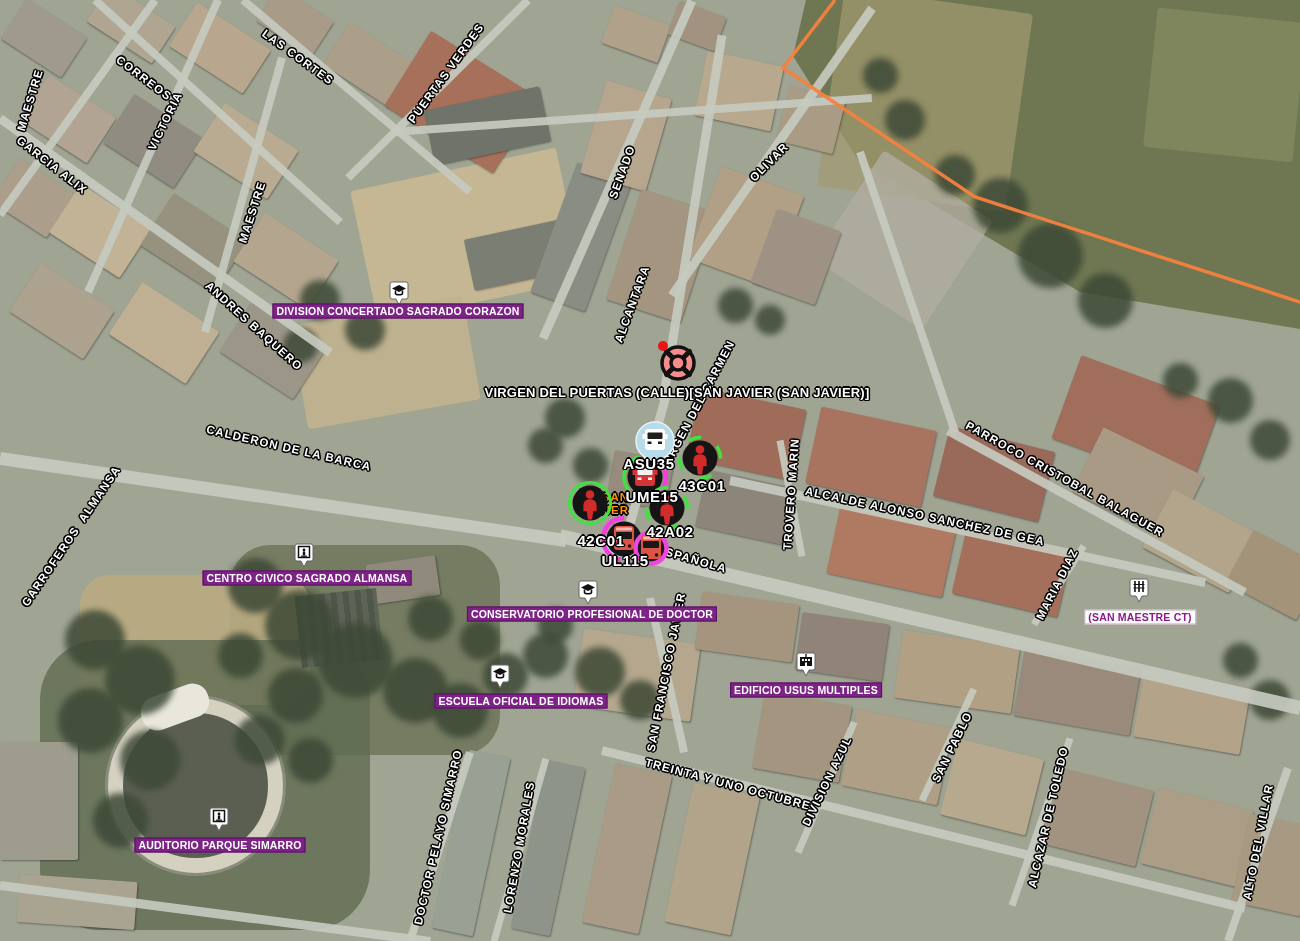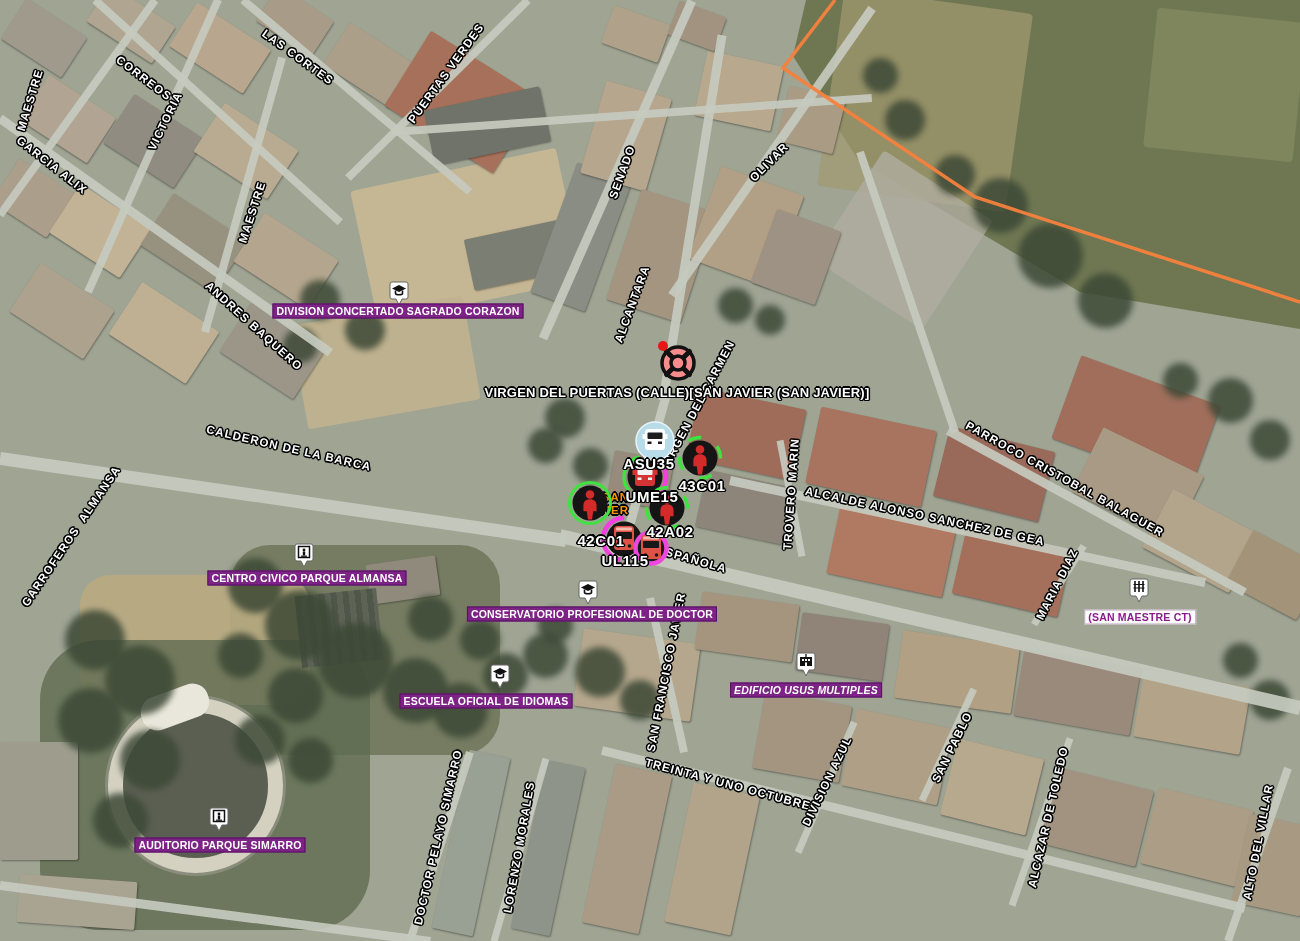--- a/index.html
+++ b/index.html
@@ -219,43 +219,43 @@
           <path d="M6.5 9.5v3c0 1.6 7 1.6 7 0v-3" fill="none" stroke="#111" stroke-width="1.6"></path>
         </svg></div>
       <div class="poi-label" style="left: 398px; top: 311px;">DIVISION CONCERTADO SAGRADO CORAZON</div>
       <div class="pin" style="left: 304px; top: 556px;"><svg width="20" height="26" viewBox="0 0 20 26">
   <path d="M3 1h14a2 2 0 0 1 2 2v13a2 2 0 0 1-2 2h-4l-3 6-3-6H3a2 2 0 0 1-2-2V3a2 2 0 0 1 2-2z" fill="#fff" stroke="#666" stroke-width="1"></path>
           <rect x="4.5" y="3.5" width="11" height="11" fill="none" stroke="#111" stroke-width="1.5"></rect>
           <circle cx="10" cy="7" r="1.4" fill="#111"></circle>
           <rect x="8.8" y="8.5" width="2.4" height="4" fill="#111"></rect>
           <path d="M7 13.2h6" stroke="#111" stroke-width="1.2"></path>
         </svg></div>
-      <div class="poi-label" style="left: 307px; top: 578px;">CENTRO CIVICO PARQUE ALMANSA</div>
+      <div class="poi-label" style="left: 307px; top: 578px;">CENTRO CIVICO SAGRADO ALMANSA</div>
       <div class="pin" style="left: 588px; top: 593px;"><svg width="20" height="26" viewBox="0 0 20 26">
   <path d="M3 1h14a2 2 0 0 1 2 2v13a2 2 0 0 1-2 2h-4l-3 6-3-6H3a2 2 0 0 1-2-2V3a2 2 0 0 1 2-2z" fill="#fff" stroke="#666" stroke-width="1"></path>
           <path d="M10 4 L17 7.5 L10 11 L3 7.5 Z" fill="#111"></path>
           <path d="M6.5 9.5v3c0 1.6 7 1.6 7 0v-3" fill="none" stroke="#111" stroke-width="1.6"></path>
         </svg></div>
       <div class="poi-label" style="left: 592px; top: 614px;">CONSERVATORIO PROFESIONAL DE DOCTOR</div>
       <div class="pin" style="left: 500px; top: 677px;"><svg width="20" height="26" viewBox="0 0 20 26">
   <path d="M3 1h14a2 2 0 0 1 2 2v13a2 2 0 0 1-2 2h-4l-3 6-3-6H3a2 2 0 0 1-2-2V3a2 2 0 0 1 2-2z" fill="#fff" stroke="#666" stroke-width="1"></path>
           <path d="M10 4 L17 7.5 L10 11 L3 7.5 Z" fill="#111"></path>
           <path d="M6.5 9.5v3c0 1.6 7 1.6 7 0v-3" fill="none" stroke="#111" stroke-width="1.6"></path>
         </svg></div>
-      <div class="poi-label" style="left: 486px; top: 701px;">ESCUELA OFICIAL DE IDIOMAS</div>
+      <div class="poi-label" style="left: 521px; top: 701px;">ESCUELA OFICIAL DE IDIOMAS</div>
       <div class="pin" style="left: 806px; top: 665px;"><svg width="20" height="26" viewBox="0 0 20 26">
   <path d="M3 1h14a2 2 0 0 1 2 2v13a2 2 0 0 1-2 2h-4l-3 6-3-6H3a2 2 0 0 1-2-2V3a2 2 0 0 1 2-2z" fill="#fff" stroke="#666" stroke-width="1"></path>
           <path d="M10 2v3" stroke="#111" stroke-width="1.3"></path>
           <rect x="4" y="5" width="12" height="9" fill="#111"></rect>
           <rect x="6" y="7" width="2" height="2" fill="#fff"></rect>
           <rect x="9" y="7" width="2" height="2" fill="#fff"></rect>
           <rect x="12" y="7" width="2" height="2" fill="#fff"></rect>
           <rect x="9" y="10.5" width="2" height="3.5" fill="#fff"></rect>
         </svg></div>
-      <div class="poi-label" style="left: 806px; top: 690px; font-style: italic;">EDIFICIO USUS MULTIPLES</div>
+      <div class="poi-label" style="left: 806px; top: 690px;">EDIFICIO USUS MULTIPLES</div>
       <div class="pin" style="left: 219px; top: 820px;"><svg width="20" height="26" viewBox="0 0 20 26">
   <path d="M3 1h14a2 2 0 0 1 2 2v13a2 2 0 0 1-2 2h-4l-3 6-3-6H3a2 2 0 0 1-2-2V3a2 2 0 0 1 2-2z" fill="#fff" stroke="#666" stroke-width="1"></path>
           <rect x="4.5" y="3.5" width="11" height="11" fill="none" stroke="#111" stroke-width="1.5"></rect>
           <circle cx="10" cy="7" r="1.4" fill="#111"></circle>
           <rect x="8.8" y="8.5" width="2.4" height="4" fill="#111"></rect>
           <path d="M7 13.2h6" stroke="#111" stroke-width="1.2"></path>
         </svg></div>
       <div class="poi-label" style="left: 220px; top: 845px;">AUDITORIO PARQUE SIMARRO</div>
       <div class="pin" style="left: 1139px; top: 591px;"><svg width="20" height="26" viewBox="0 0 20 26">
   <path d="M3 1h14a2 2 0 0 1 2 2v13a2 2 0 0 1-2 2h-4l-3 6-3-6H3a2 2 0 0 1-2-2V3a2 2 0 0 1 2-2z" fill="#fff" stroke="#666" stroke-width="1"></path>

